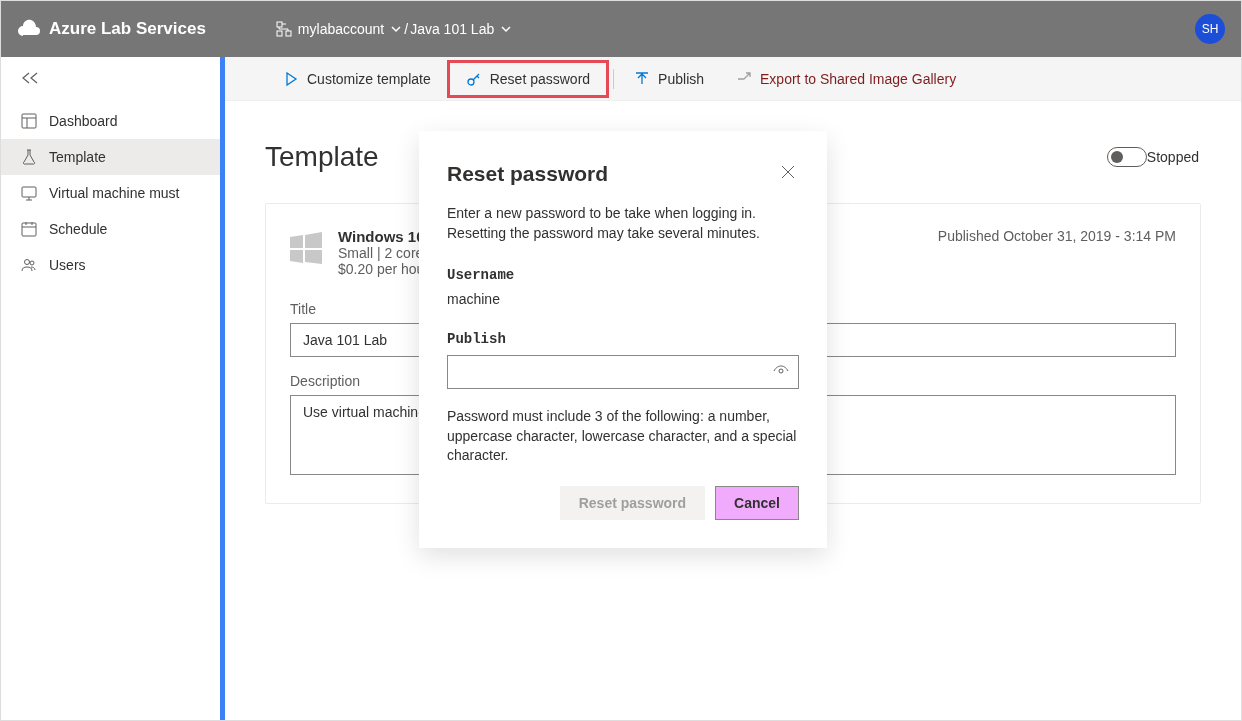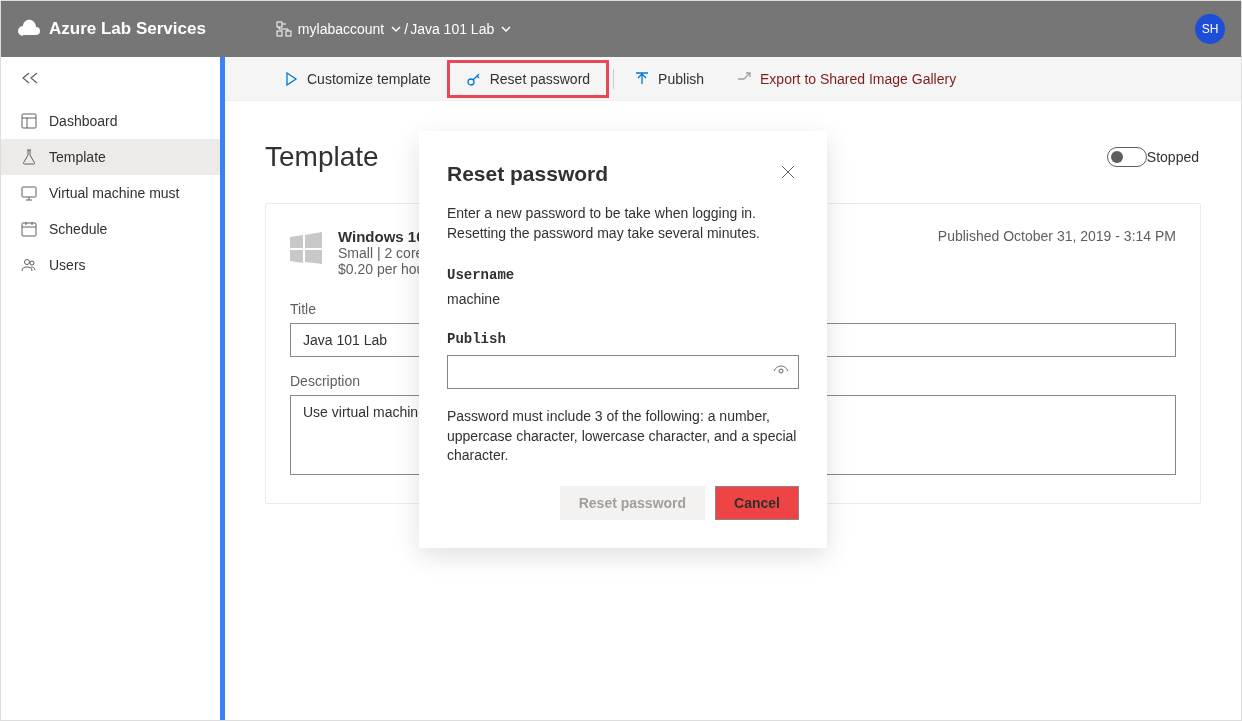--- a/index.html
+++ b/index.html
@@ -59,21 +59,21 @@
 .modal-desc { margin-bottom: 24px; line-height: 1.4; }
 .modal-label { font-weight: 600; margin-bottom: 8px; font-family: Liberation Mono, monospace; }
 .modal-value { margin-bottom: 24px; }
 .modal-input-wrap { position: relative; margin-bottom: 18px; }
 .modal-input { width: 100%; padding: 8px 36px 8px 10px; border: 1px solid #8a8886; font-size: 14px; height: 34px; }
 .modal-eye { position: absolute; right: 10px; top: 7px; width: 16px; cursor: pointer; }
 .modal-hint { font-size: 14px; color: #323130; line-height: 1.4; margin-bottom: 20px; }
 .modal-actions { display: flex; gap: 10px; justify-content: flex-end; }
 .modal-btn { padding: 8px 18px; font-size: 14px; font-weight: 600; border: 1px solid transparent; cursor: pointer; }
 .modal-btn.primary { background: #f3f2f1; color: #a19f9d; cursor: not-allowed; }
-.modal-btn.secondary { background: #ef4444; border-color: #8a8886; color: #323130; }
+.modal-btn.secondary { background: #f0abfc; border-color: #8a8886; color: #323130; }
 </style>
 </head>
 <body>
 
 <div class="header">
   <div class="logo">
     <svg class="logo-icon" viewBox="0 0 24 24" fill="#fff">
         <path d="M6 19a5 5 0 010-10c0-4 4-7 8-6 3 1 5 4 5 7a4 4 0 010 8H6z"></path>
       </svg>
     <span>Azure Lab Services</span>

